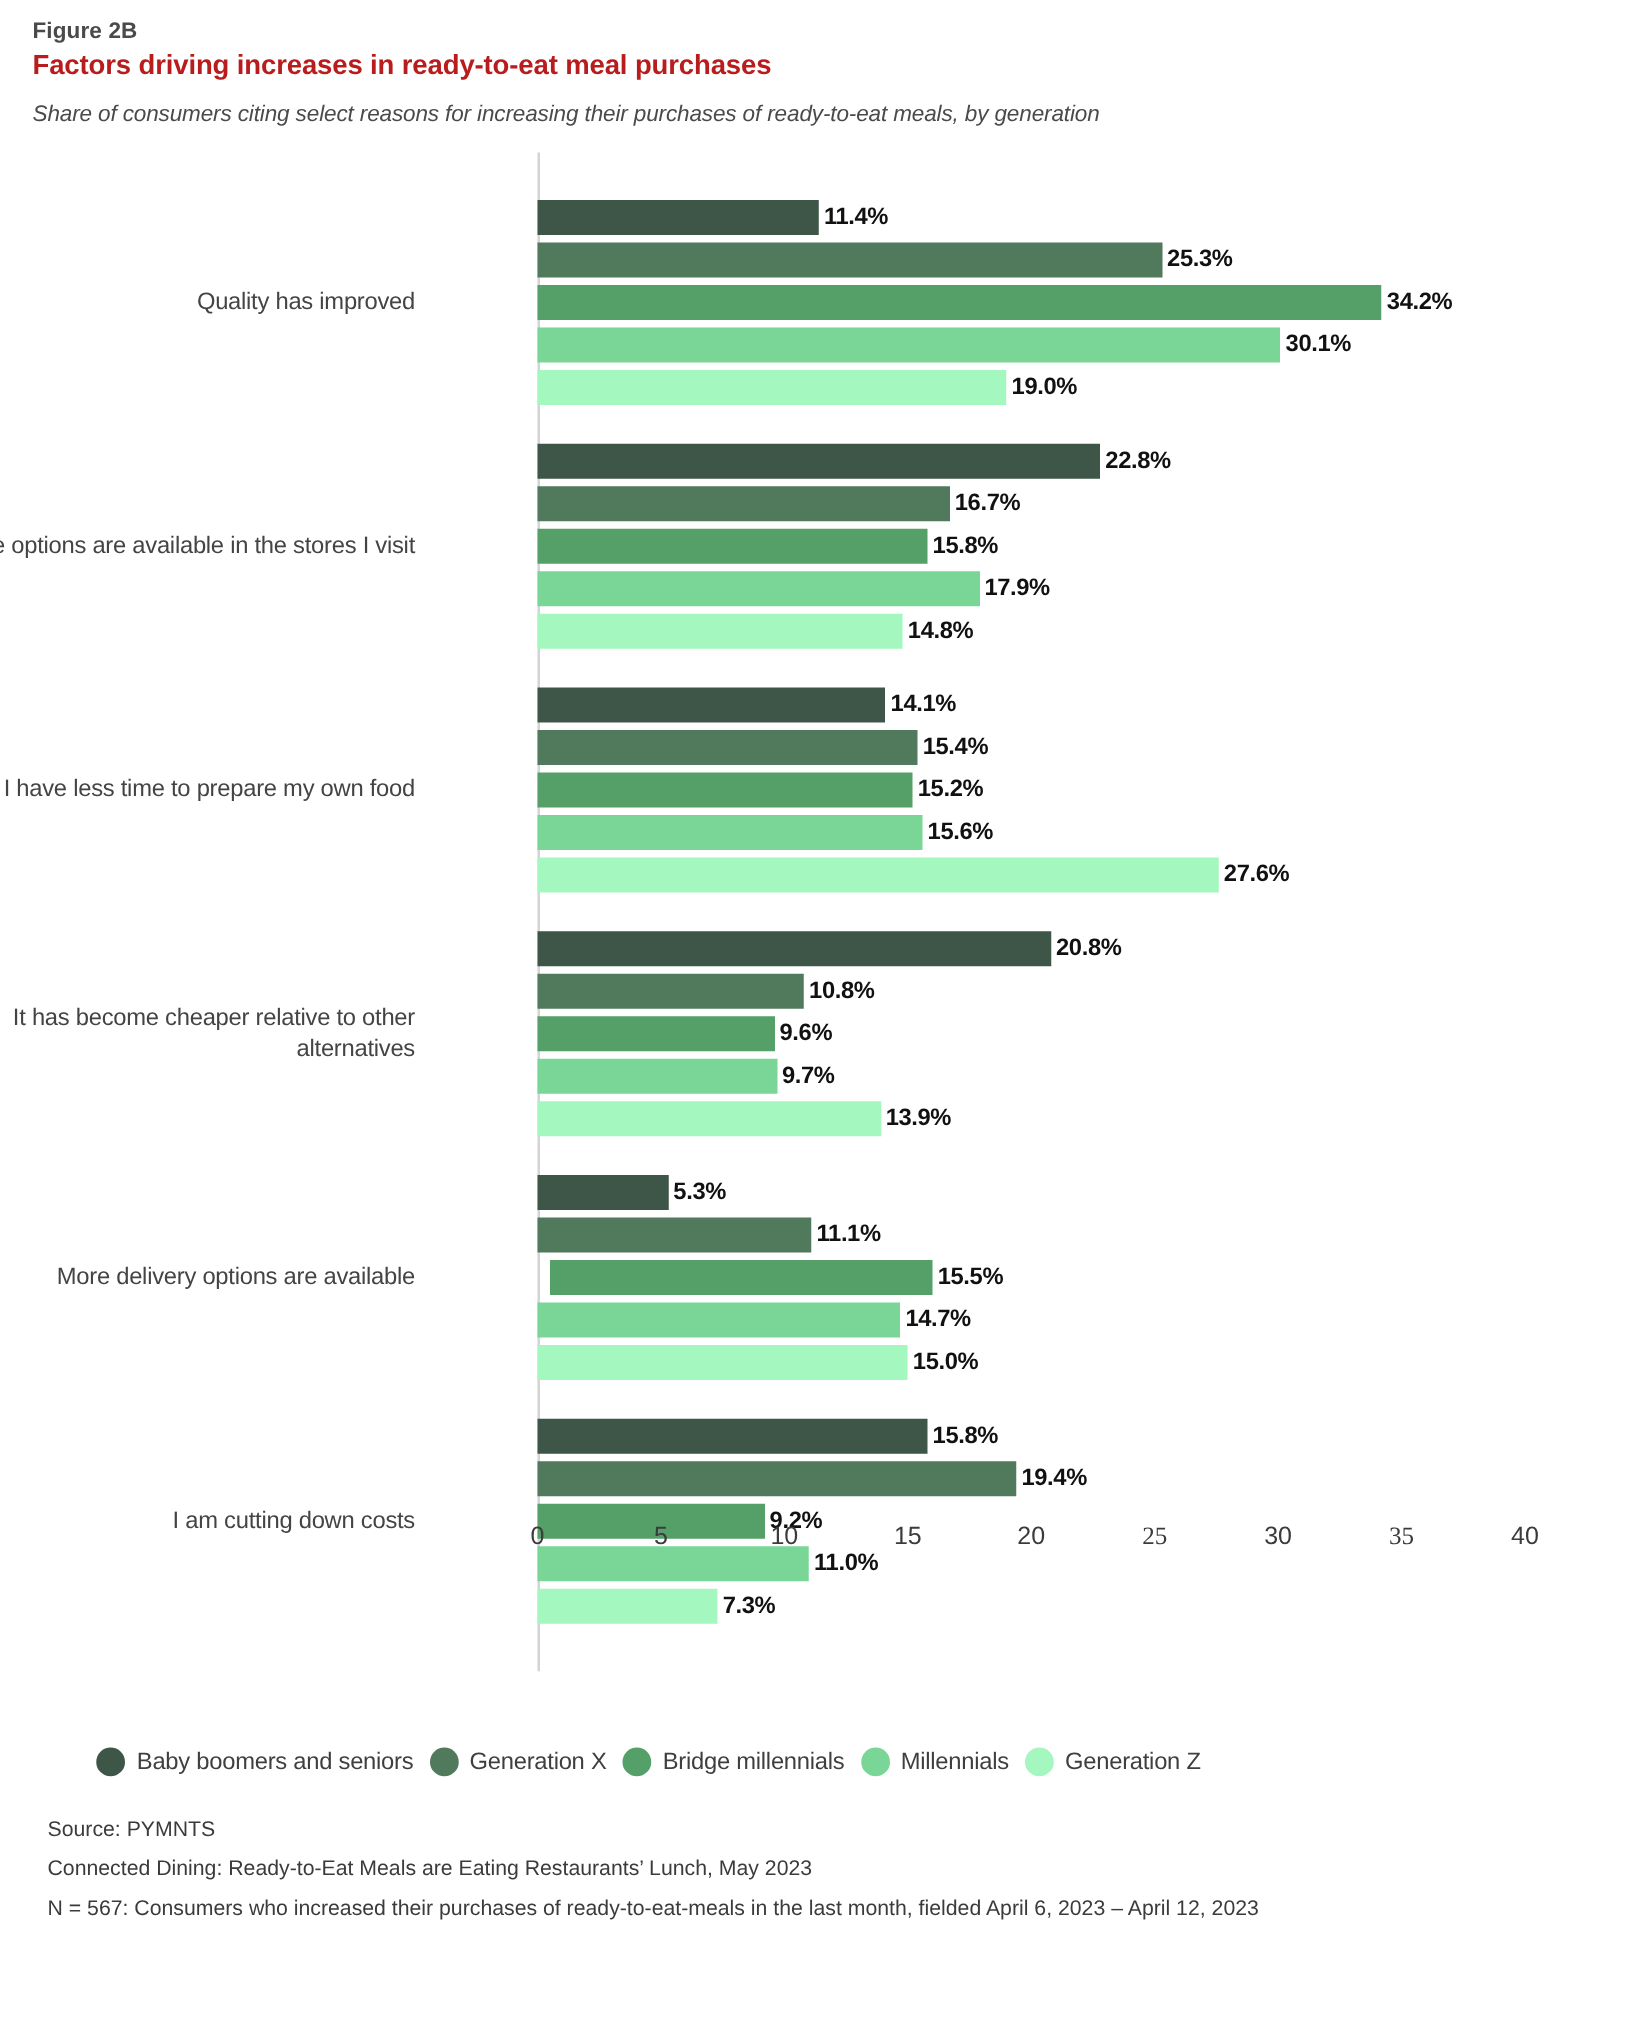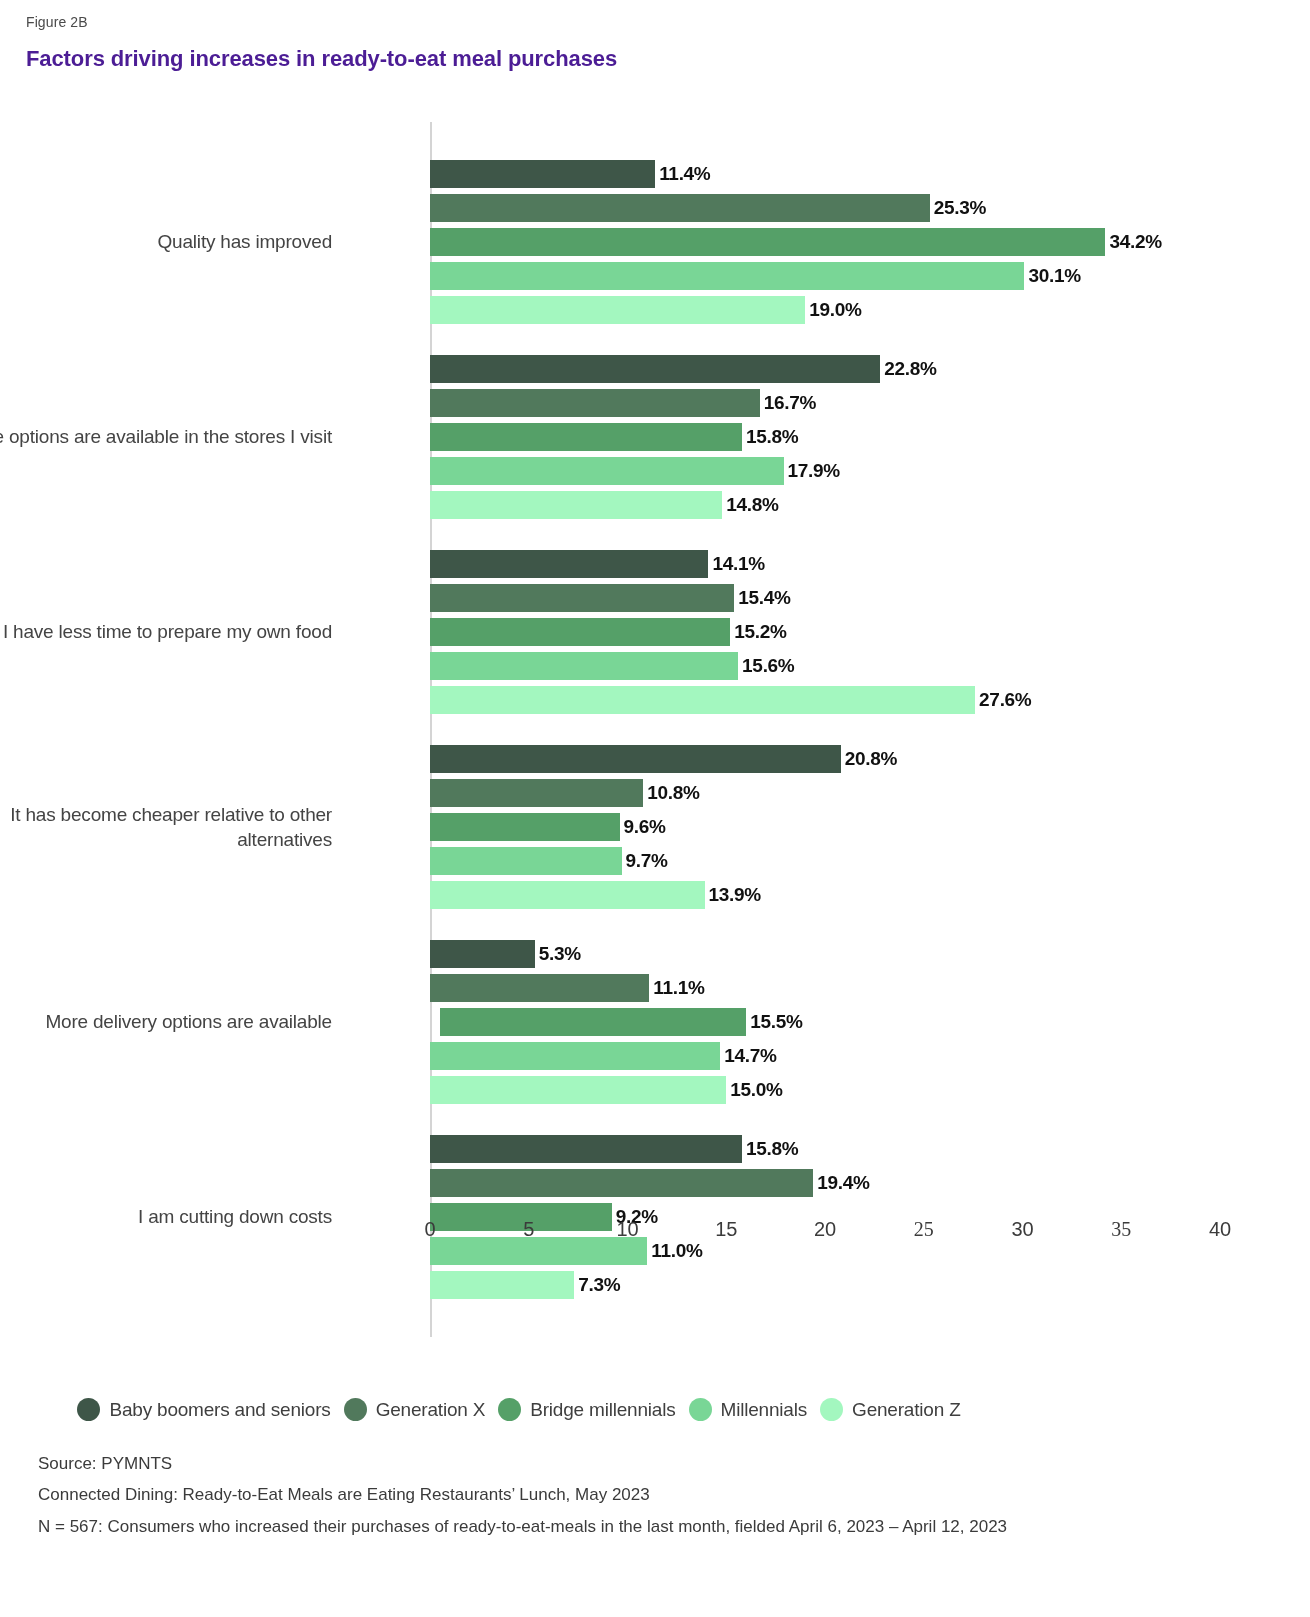--- a/index.html
+++ b/index.html
@@ -11,25 +11,25 @@
     width: 1310px; height: 1617px;
     font-family: "Liberation Sans", sans-serif;
     color: #3b3b3b;
     position: relative;
     overflow: hidden;
   }
 
   
   .header { padding: 14px 0 0 26px; }
   .fig-num {
-    font-size: 14px; font-weight: normal; color: #4a4a4a;
-    letter-spacing: .1px; margin-bottom: 16px;
+    font-size: 18px; font-weight: bold; color: #4a4a4a;
+    letter-spacing: .1px; margin-bottom: 4px;
   }
   .fig-title {
-    font-size: 22px; font-weight: bold; color: #4c1d95;
+    font-size: 22px; font-weight: bold; color: #b91c1c;
     letter-spacing: -.1px; margin-bottom: 16px;
   }
   .fig-sub {
     font-size: 18px; font-style: italic; color: #4a4a4a;
     letter-spacing: -.1px;
   }
 
   
   .chart {
     position: absolute;
@@ -122,20 +122,21 @@
     line-height: 1.85;
   }
   .footer div { white-space: nowrap; }
 </style>
 </head>
 <body>
 
 <div class="header">
   <div class="fig-num">Figure 2B</div>
   <div class="fig-title">Factors driving increases in ready-to-eat meal purchases</div>
+  <div class="fig-sub">Share of consumers citing select reasons for increasing their purchases of ready-to-eat meals, by generation</div>
 </div>
 
 <div class="chart">
   <div class="axis-line"></div>
   <div class="plot" id="plot-area">
       <div class="cat-group" style="position: absolute; left: 0px; top: 38px; width: 100%;">
         <div class="cat-label" style="top: 0px; height: 164px; display: flex; align-items: center; justify-content: flex-end;">Quality has improved</div>
         <div class="bar-row" style="position: absolute; left: 0px; top: 0px; height: 28px;">
           <div class="bar" style="width: 225.15px; background: rgb(62, 86, 72);"></div>
           <span class="bar-val">11.4%</span>

